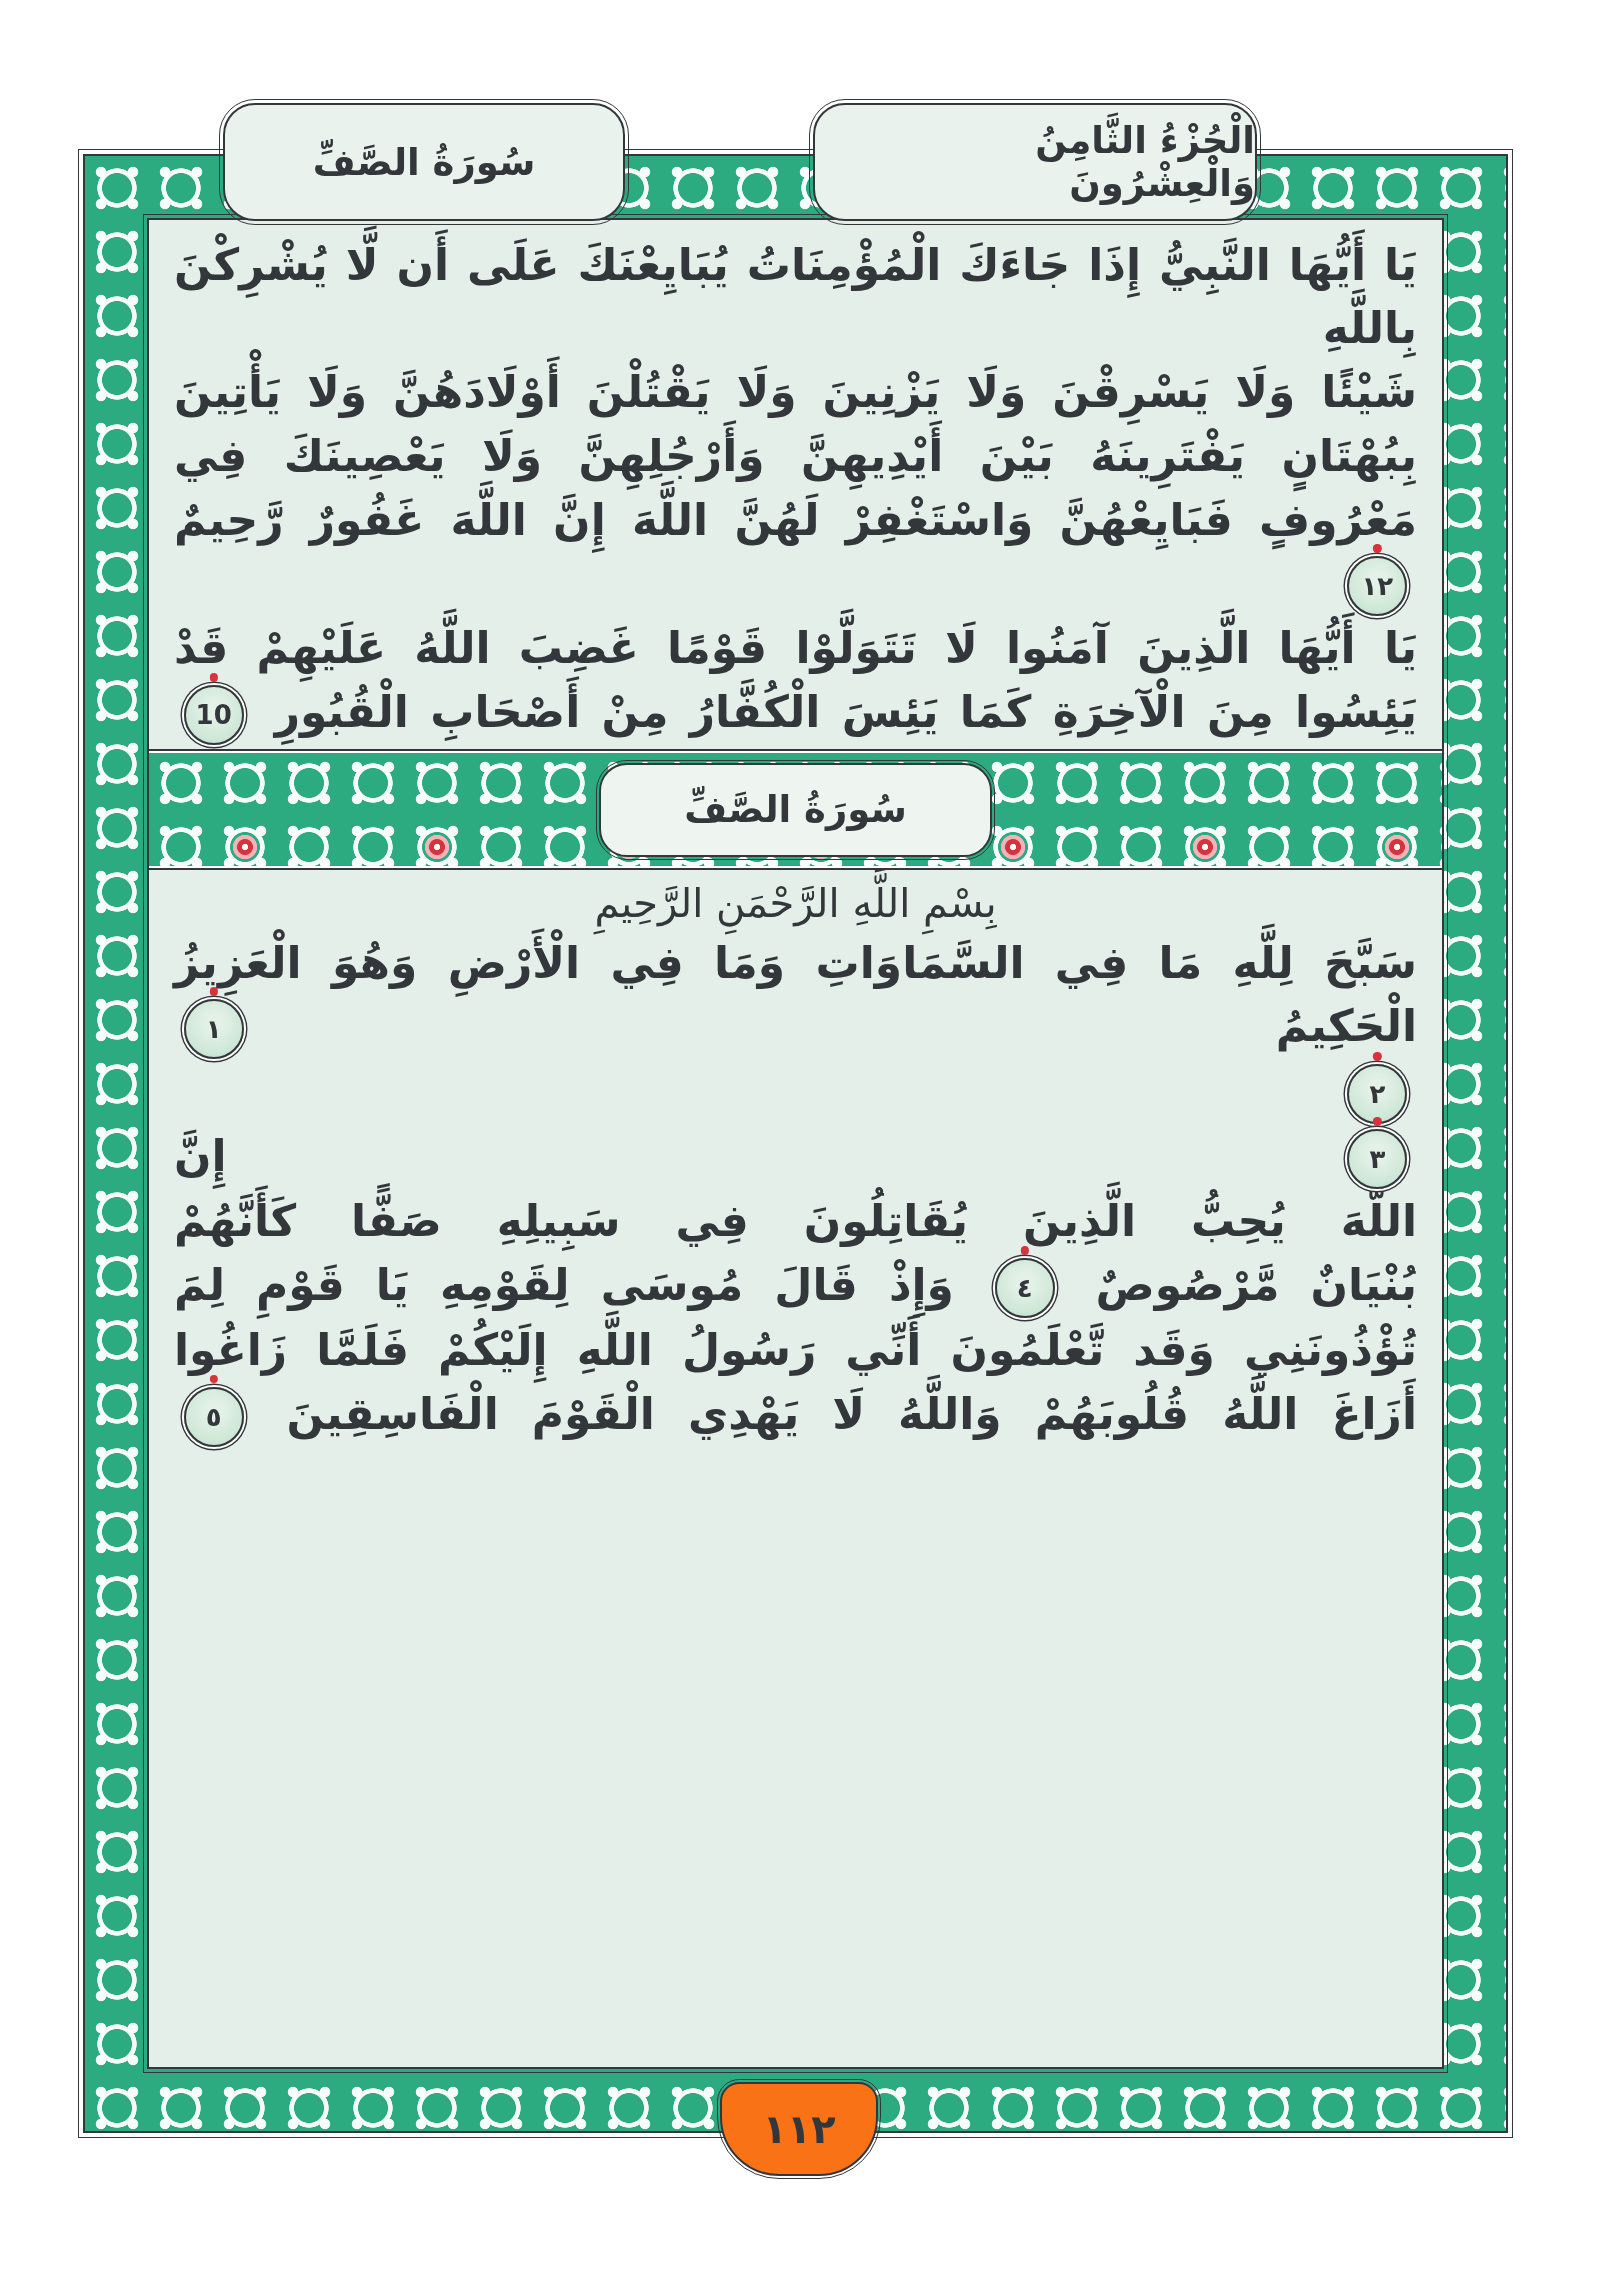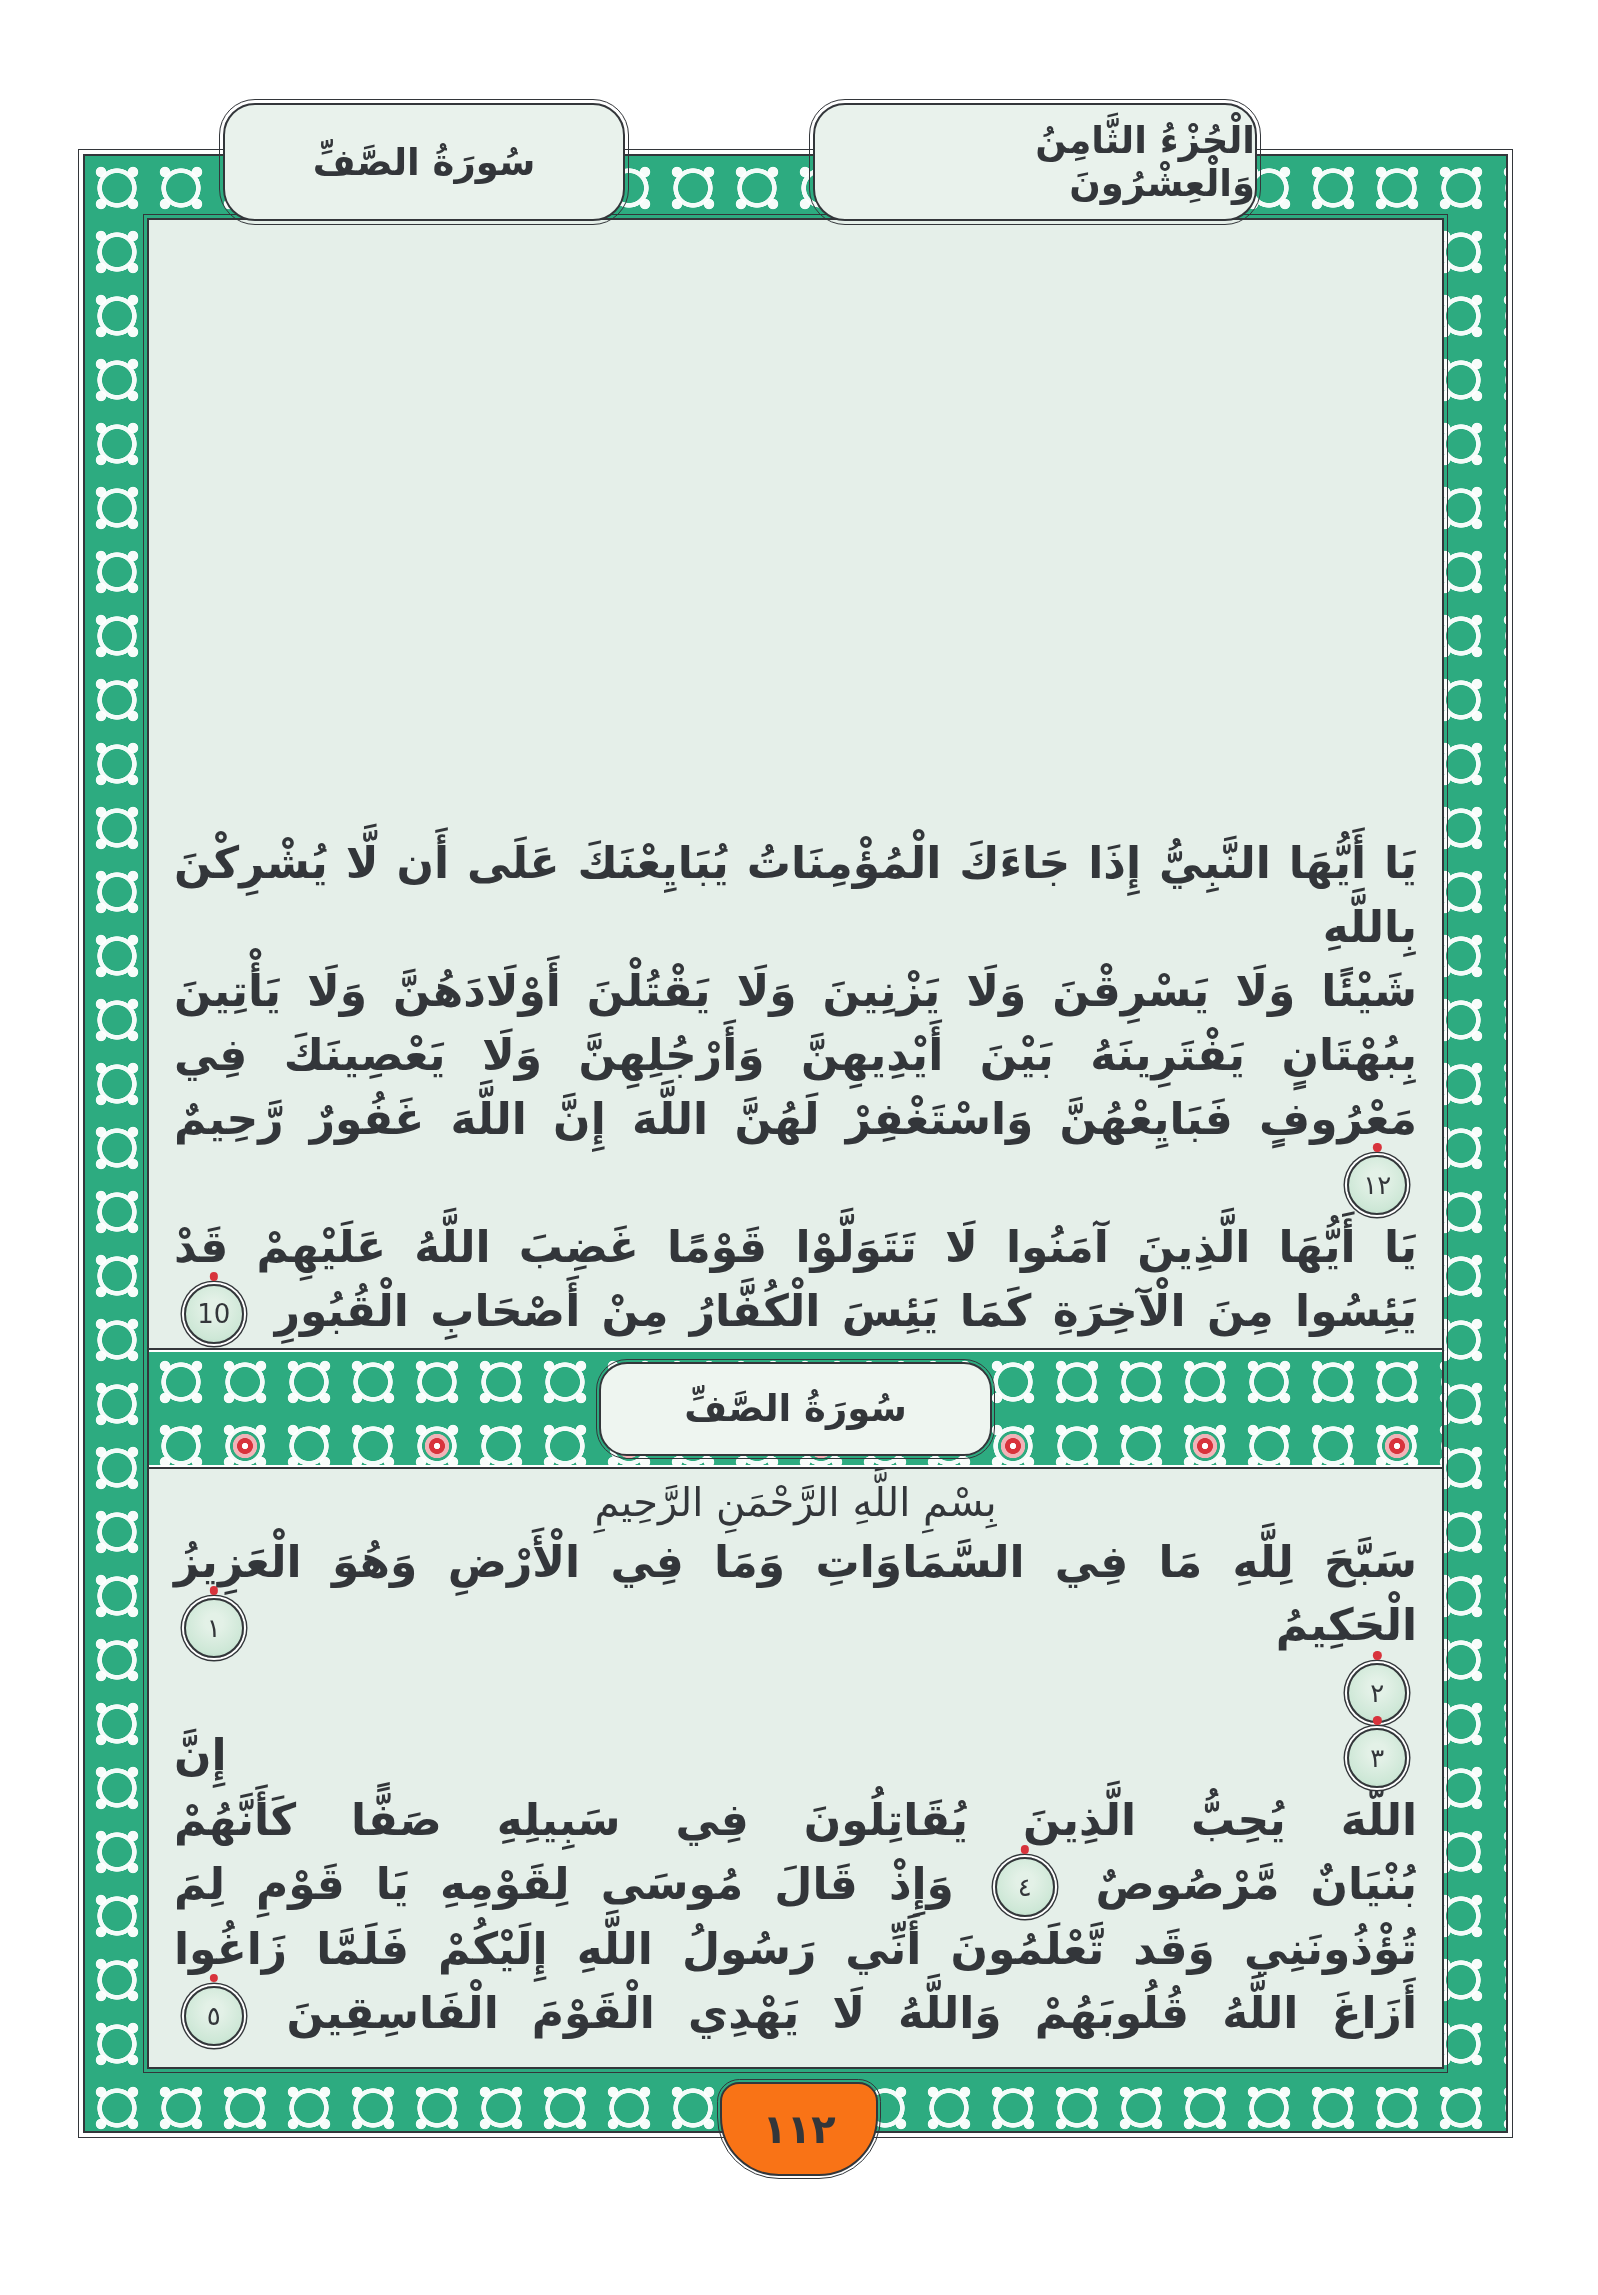--- a/index.html
+++ b/index.html
@@ -20,21 +20,21 @@
       radial-gradient(circle, #ffffff 2.8px, var(--accent_red,#d8333c) 3.5px, var(--accent_red,#d8333c) 7.6px, var(--flower_pink,#f2b3b8) 8.3px, var(--flower_pink,#f2b3b8) 11.8px, rgba(255,255,255,0) 12.5px);
     background-size:32px 32px, 64px 64px, 192px 192px;
     background-position:0 0, 0 0, 32px 32px;
   }
   
   .text-area{
     position:absolute;inset:62px;box-sizing:border-box;
     background:var(--text_area_bg,#e5efe9);
     border:2.1px solid var(--ink,#35383a);
     outline:1.4px solid var(--ink,#35383a);outline-offset:3.5px;
-    display:flex;flex-direction:column;justify-content:flex-end;
+    display:flex;flex-direction:column;justify-content:flex-start;
     padding:12.5px 25px 21px 25px;
   }
   .line{
     direction:rtl;text-align:justify;text-align-last:justify;
     font-size:44px;font-weight:bold;line-height:1.45;white-space:normal;
   }
   .basmala{
     direction:rtl;text-align:center;text-align-last:center;
     font-size:40px;font-weight:normal;line-height:1.4;
   }
@@ -44,21 +44,21 @@
     width:56px;height:56px;border-radius:50%;vertical-align:middle;
     background:radial-gradient(circle at 50% 40%, #e3f1e7 20%, var(--marker_fill,#cde7d6) 70%, #a9d2ba);
     border:2.1px solid var(--ink,#35383a);
     box-shadow:0 0 0 2.1px #ffffff, 0 0 0 3.5px var(--ink,#35383a);
     position:relative;margin:0 9.7px;
   }
   .marker::after{
     content:"";position:absolute;top:-14px;left:50%;transform:translateX(-50%);
     width:8.3px;height:8.3px;border-radius:50%;background:var(--accent_red,#d8333c);
   }
-  .marker-num{font-size:26px;font-weight:normal;line-height:1;}
+  .marker-num{font-size:26px;font-weight:bold;line-height:1;}
   
   .surah-band{
     margin:4.2px -25px;flex:0 0 117px;position:relative;
     border-top:2.8px solid var(--ink,#35383a);border-bottom:2.8px solid var(--ink,#35383a);
     box-shadow:0 2.1px 0 #fff inset, 0 -2.1px 0 #fff inset;
     background-color:var(--band_green,#2dab80);
     background-image:
       radial-gradient(circle, rgba(255,255,255,.96) 4.9px, rgba(255,255,255,0) 5.6px),
       radial-gradient(circle, rgba(255,255,255,0) 14.6px, rgba(255,255,255,.95) 15.3px, rgba(255,255,255,.95) 19.4px, rgba(255,255,255,0) 20px),
       radial-gradient(circle, #ffffff 2.8px, var(--accent_red,#d8333c) 3.5px, var(--accent_red,#d8333c) 7.6px, var(--flower_pink,#f2b3b8) 8.3px, var(--flower_pink,#f2b3b8) 11.8px, rgba(255,255,255,0) 12.5px);

